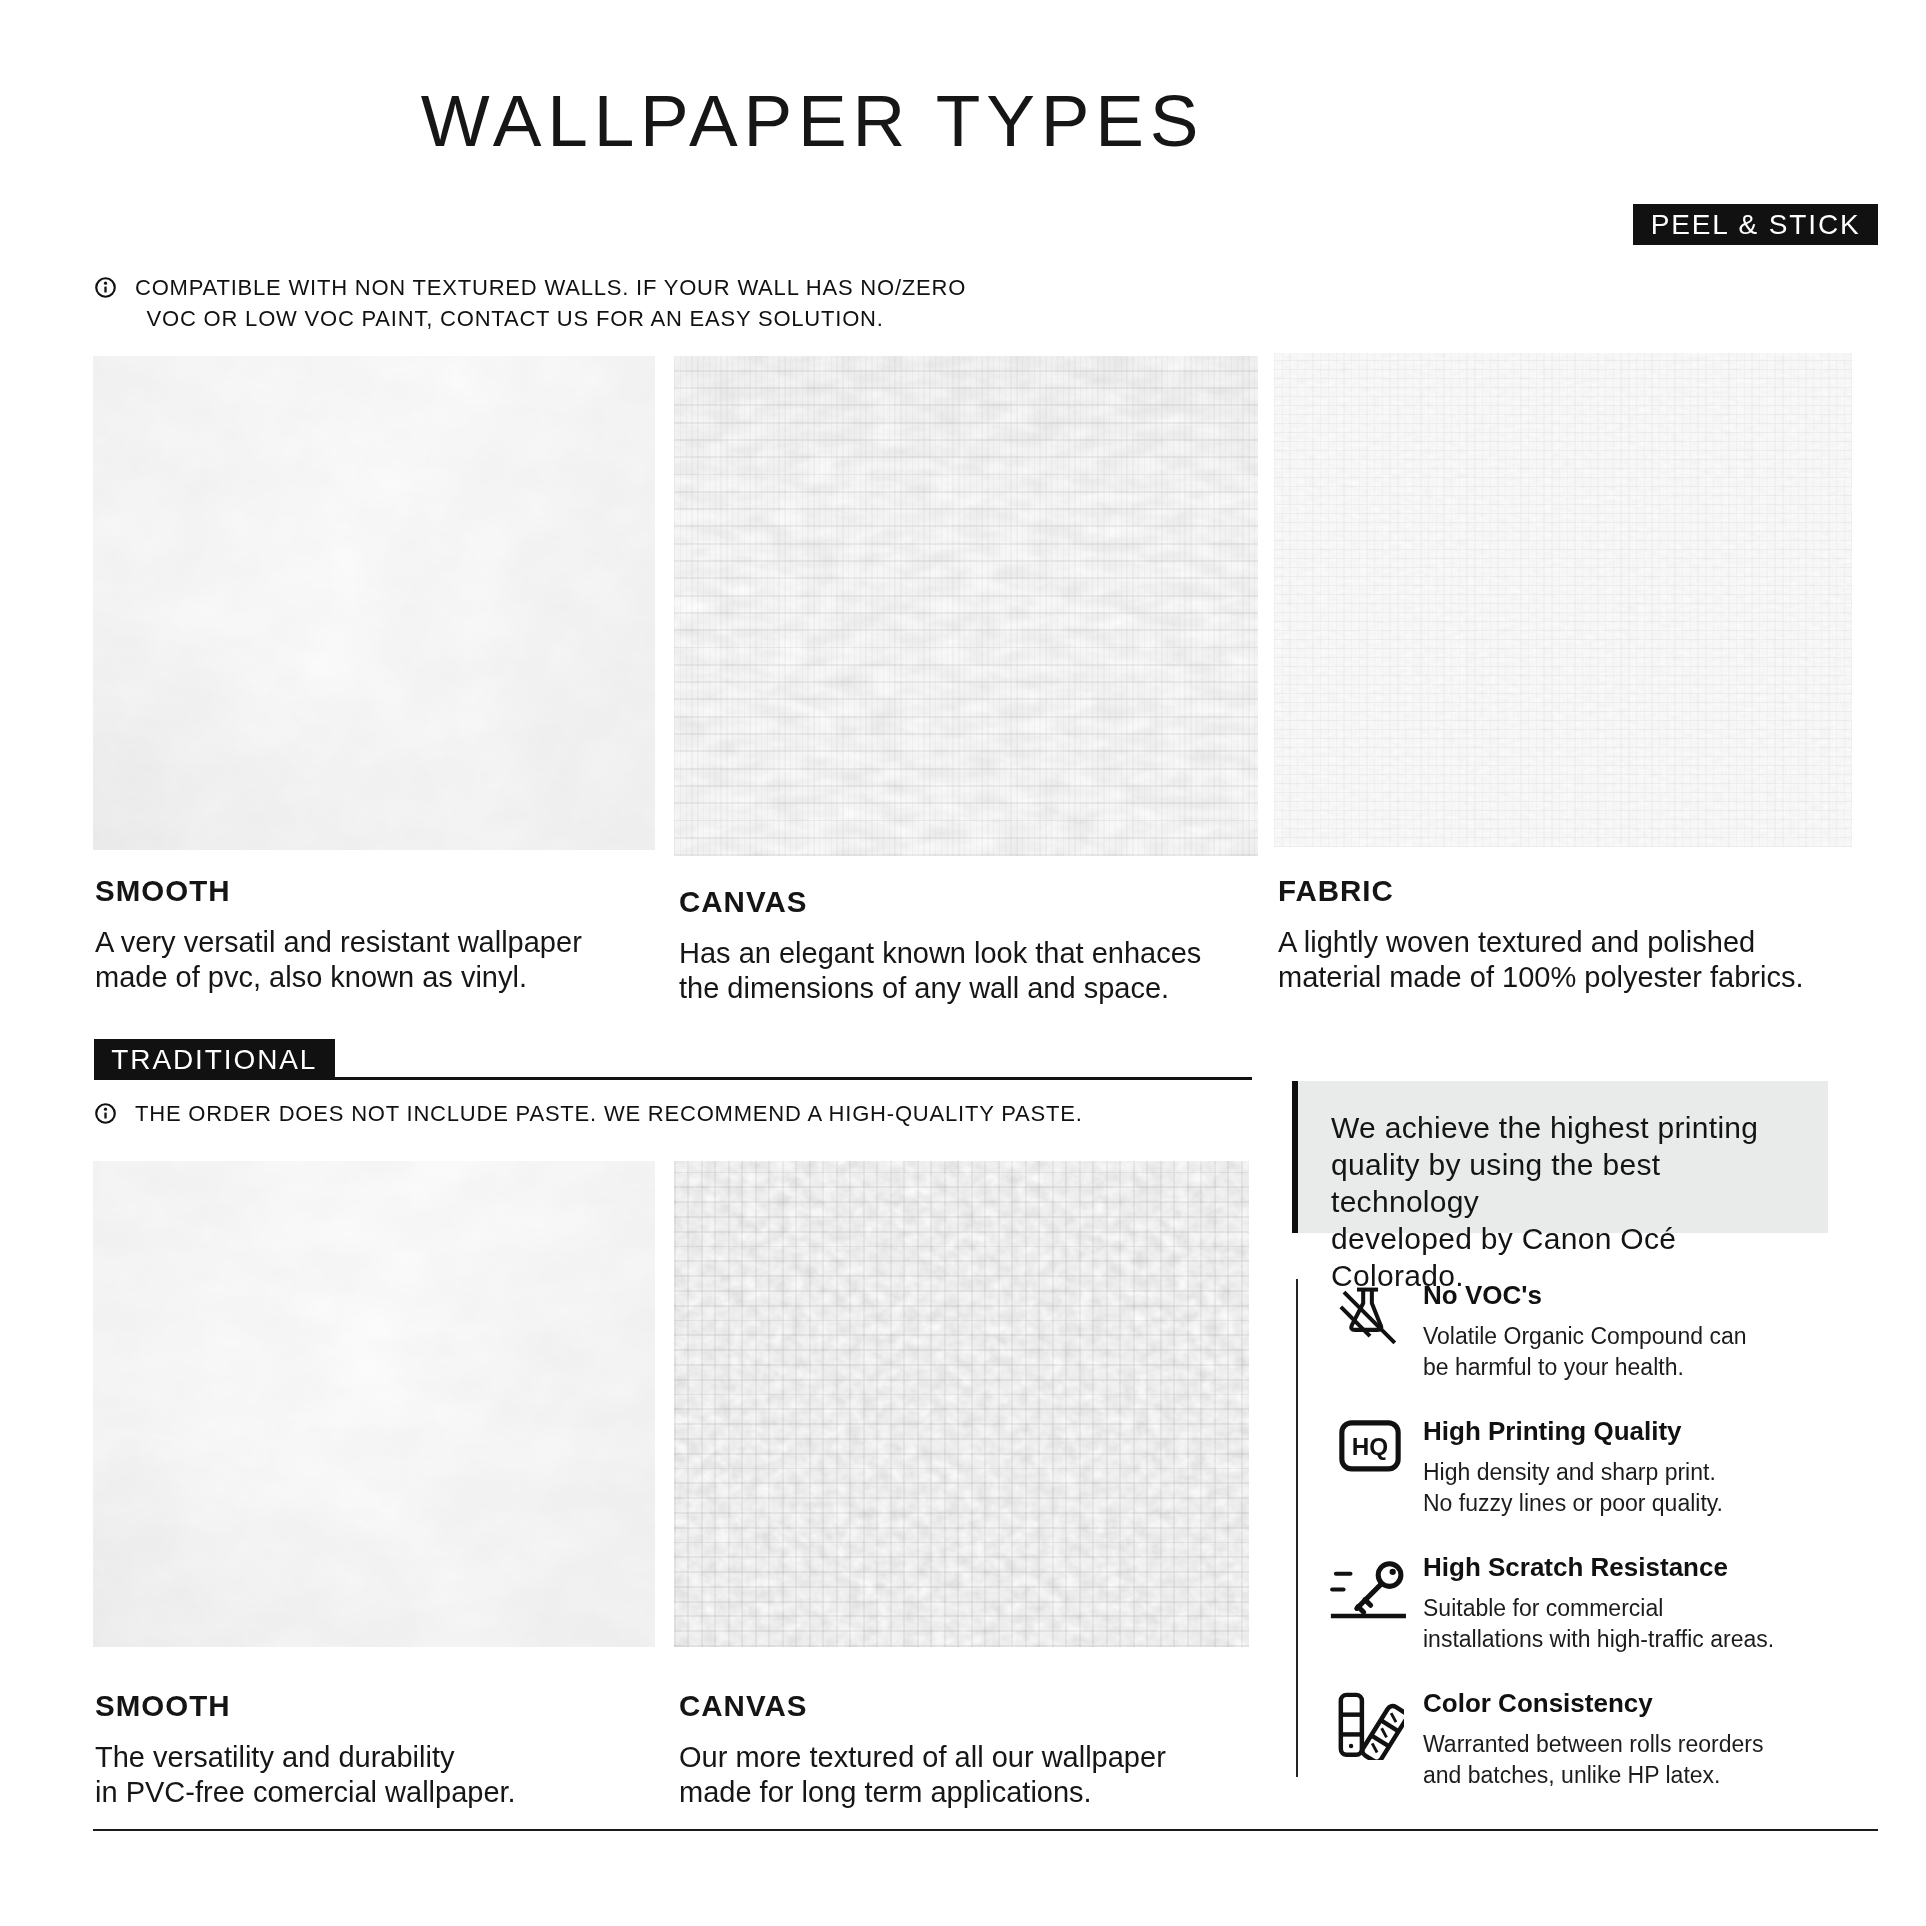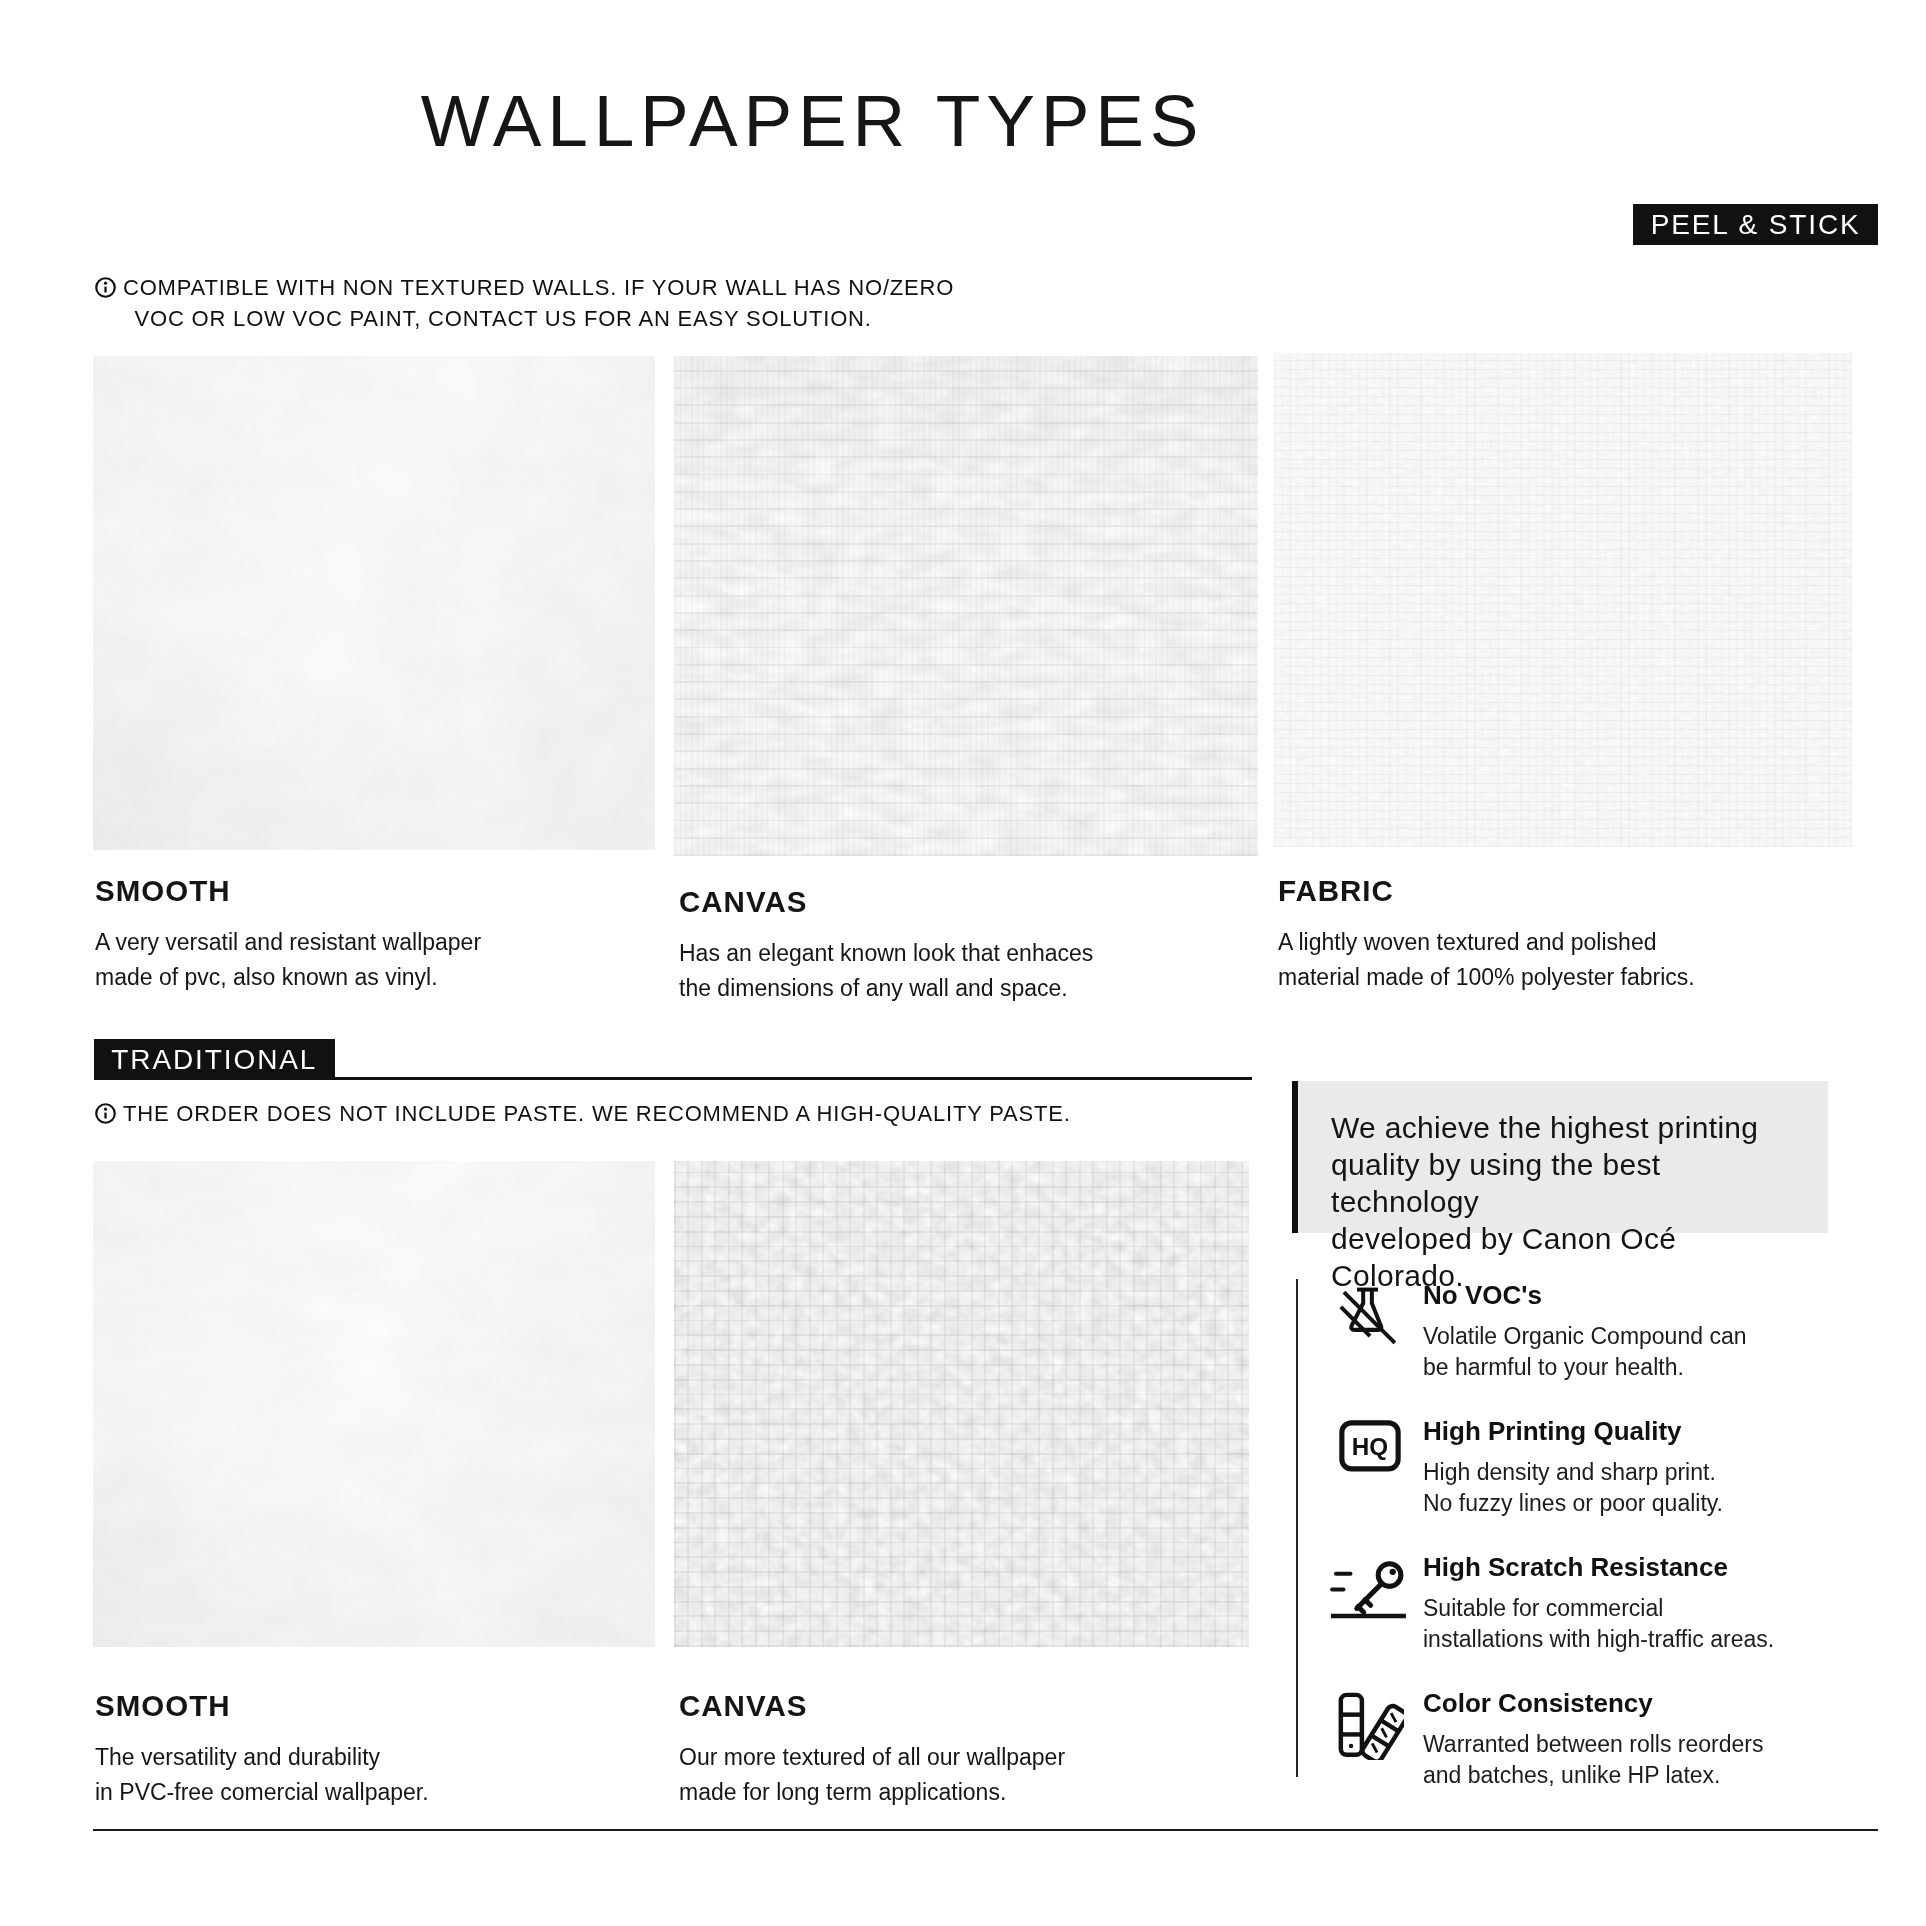--- a/index.html
+++ b/index.html
@@ -11,21 +11,21 @@
   .main-title{left:90px;top:82px;width:1445px;text-align:center;
 ;              font-size:73px;line-height:78px;font-weight:400;letter-spacing:5.8px;color:#161616;}
 
   
   .sec-header{display:flex;align-items:flex-end;}
   .badge{background:#111;color:#fff;height:41px;display:flex;align-items:center;
          padding:0 17.3px;font-size:28px;letter-spacing:1.9px;font-weight:400;white-space:nowrap;}
   .sec-rule{flex:1;height:3.2px;background:#111;}
 
   
-  .note{display:flex;align-items:flex-start;gap:6px;font-size:22px;line-height:31px;letter-spacing:0.8px;color:#111;}
+  .note{display:flex;align-items:flex-start;gap:18px;font-size:22px;line-height:31px;letter-spacing:0.8px;color:#111;}
   .note svg{margin-top:3.9px;flex:0 0 auto;}
   .note-l2{margin-left:11.6px;}
 
   
   .swatch{position:absolute;background:#f1f1f1;}
   .swatch svg{position:absolute;inset:0;width:100%;height:100%;display:block;}
   .ov{position:absolute;inset:0;}
   .ov-smooth{background-image:
       linear-gradient(115deg, rgba(0,0,0,0.025), rgba(0,0,0,0) 45%, rgba(0,0,0,0.03) 90%),
       radial-gradient(120% 90% at 0% 100%, rgba(0,0,0,0.05), rgba(0,0,0,0) 55%);}
@@ -35,21 +35,21 @@
       linear-gradient(180deg, rgba(0,0,0,0.02), rgba(0,0,0,0) 30%);}
   .ov-fabric{background-image:
       repeating-linear-gradient(0deg, rgba(0,0,0,0.04) 0 1.3px, rgba(0,0,0,0) 1.3px 9px),
       repeating-linear-gradient(90deg, rgba(0,0,0,0.022) 0 1.3px, rgba(0,0,0,0) 1.3px 7.7px);}
   .ov-canvas-coarse{background-image:
       repeating-linear-gradient(0deg, rgba(0,0,0,0.06) 0 1.9px, rgba(0,0,0,0) 1.9px 14.8px),
       repeating-linear-gradient(90deg, rgba(0,0,0,0.05) 0 1.9px, rgba(0,0,0,0) 1.9px 13.5px);}
 
   
   .swatch-title{font-size:29.5px;font-weight:700;letter-spacing:1px;color:#151515;}
-  .swatch-desc{margin-top:16.7px;font-size:23px;line-height:35px;white-space:pre-line;color:#161616;}
+  .swatch-desc{margin-top:16.7px;font-size:29px;line-height:35px;white-space:pre-line;color:#161616;}
 
   
   .graybox{background:#e9eaea;}
   .graybox-text{padding:28px 26px 0 33px;font-size:30px;line-height:37px;letter-spacing:0.3px;
                 white-space:pre-line;color:#141414;}
   .feature{display:flex;align-items:flex-start;}
   .f-icon{flex:0 0 106px;display:flex;justify-content:center;padding-top:3.9px;}
   .f-title{font-size:26px;font-weight:700;line-height:32px;color:#111;}
   .f-desc{margin-top:10px;font-size:23px;line-height:31px;white-space:pre-line;color:#1c1c1c;}
 

